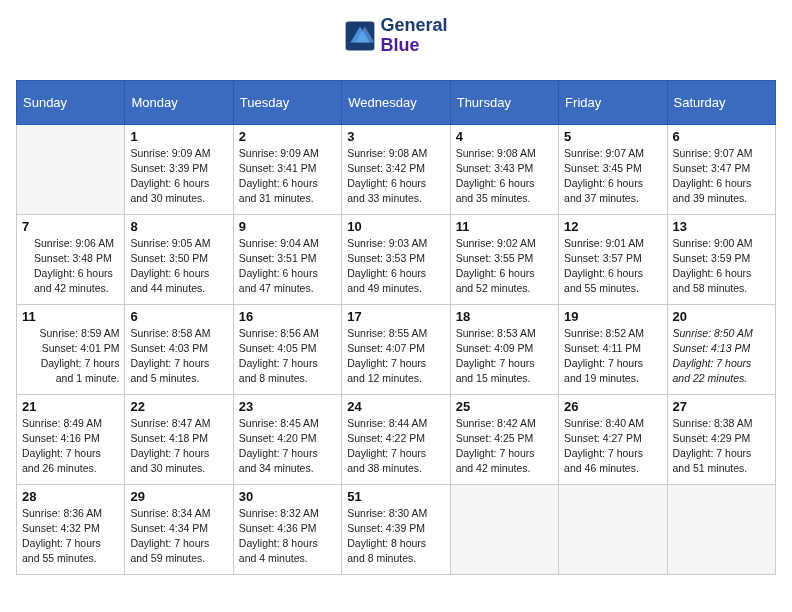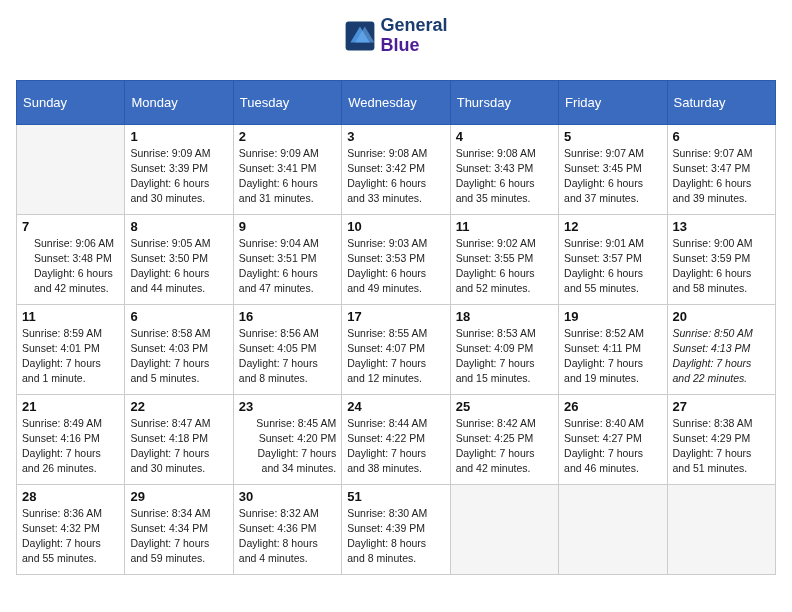--- a/index.html
+++ b/index.html
@@ -212,21 +212,21 @@
           <div class="day-number">13</div>
           <div class="day-info" style="white-space: pre-line;">Sunrise: 9:00 AM
 Sunset: 3:59 PM
 Daylight: 6 hours
 and 58 minutes.</div>
         </td>
       </tr>
       <tr class="week-row">
         <td>
           <div class="day-number">11</div>
-          <div class="day-info" style="white-space: pre-line;">Sunrise: 8:59 AM
+          <div class="day-info" style="white-space: pre-line; text-align: right;">Sunrise: 8:59 AM
 Sunset: 4:01 PM
 Daylight: 7 hours
 and 1 minute.</div>
         </td>
         <td>
           <div class="day-number">6</div>
           <div class="day-info" style="white-space: pre-line;">Sunrise: 8:58 AM
 Sunset: 4:03 PM
 Daylight: 7 hours
 and 5 minutes.</div>
@@ -277,21 +277,21 @@
         </td>
         <td>
           <div class="day-number">22</div>
           <div class="day-info" style="white-space: pre-line;">Sunrise: 8:47 AM
 Sunset: 4:18 PM
 Daylight: 7 hours
 and 30 minutes.</div>
         </td>
         <td>
           <div class="day-number">23</div>
-          <div class="day-info" style="white-space: pre-line; text-align: right;">Sunrise: 8:45 AM
+          <div class="day-info" style="white-space: pre-line;">Sunrise: 8:45 AM
 Sunset: 4:20 PM
 Daylight: 7 hours
 and 34 minutes.</div>
         </td>
         <td>
           <div class="day-number">24</div>
           <div class="day-info" style="white-space: pre-line;">Sunrise: 8:44 AM
 Sunset: 4:22 PM
 Daylight: 7 hours
 and 38 minutes.</div>

